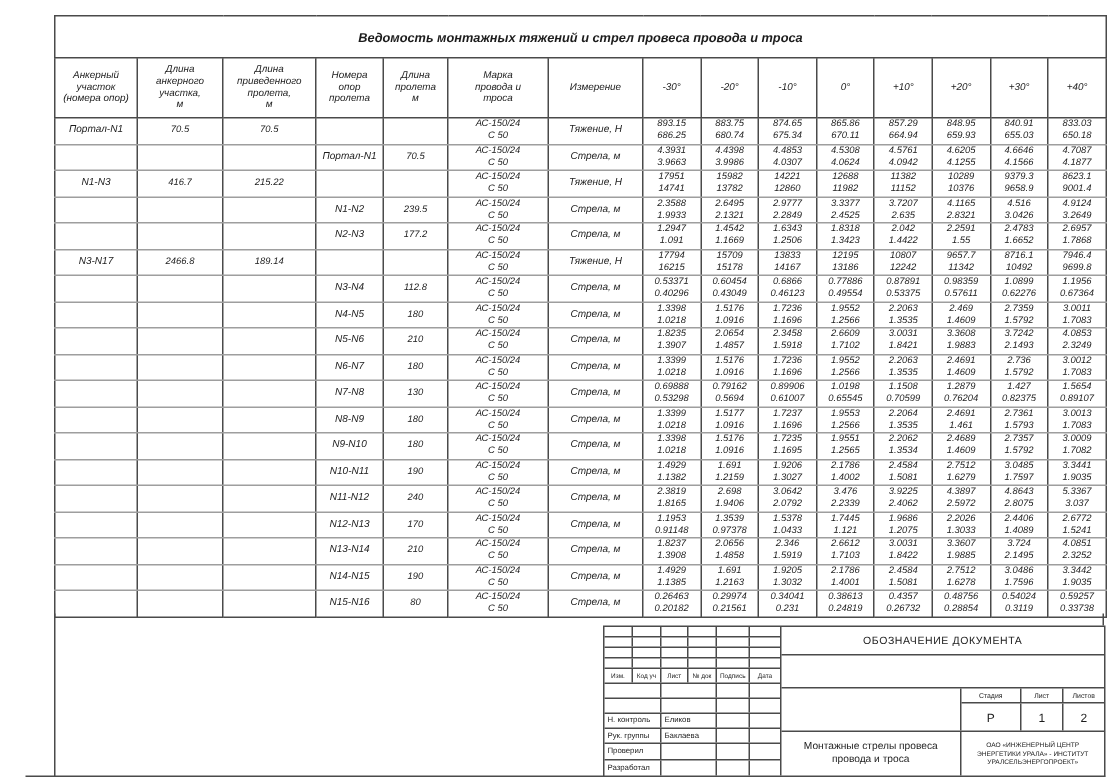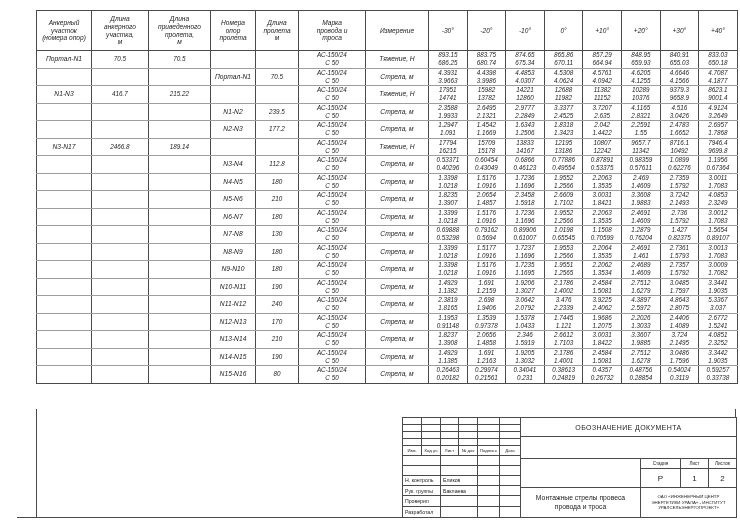--- a/index.html
+++ b/index.html
@@ -88,20 +88,23 @@
       <col style="width:38.6px">
         <col style="width:38.6px">
         <col style="width:38.6px">
       <col style="width:38.6px">
         <col style="width:38.6px">
         <col style="width:38.6px">
       <col style="width:38.6px">
         <col style="width:38.6px">
     </colgroup>
     <thead>
+      <tr class="title-row">
+        <th colspan="15">Ведомость монтажных тяжений и стрел провеса провода и троса</th>
+      </tr>
       <tr class="hdr-row">
         <th>Анкерный
 участок
 (номера опор)</th>
         <th>Длина
 анкерного
 участка,
 м</th>
         <th>Длина
 приведенного

